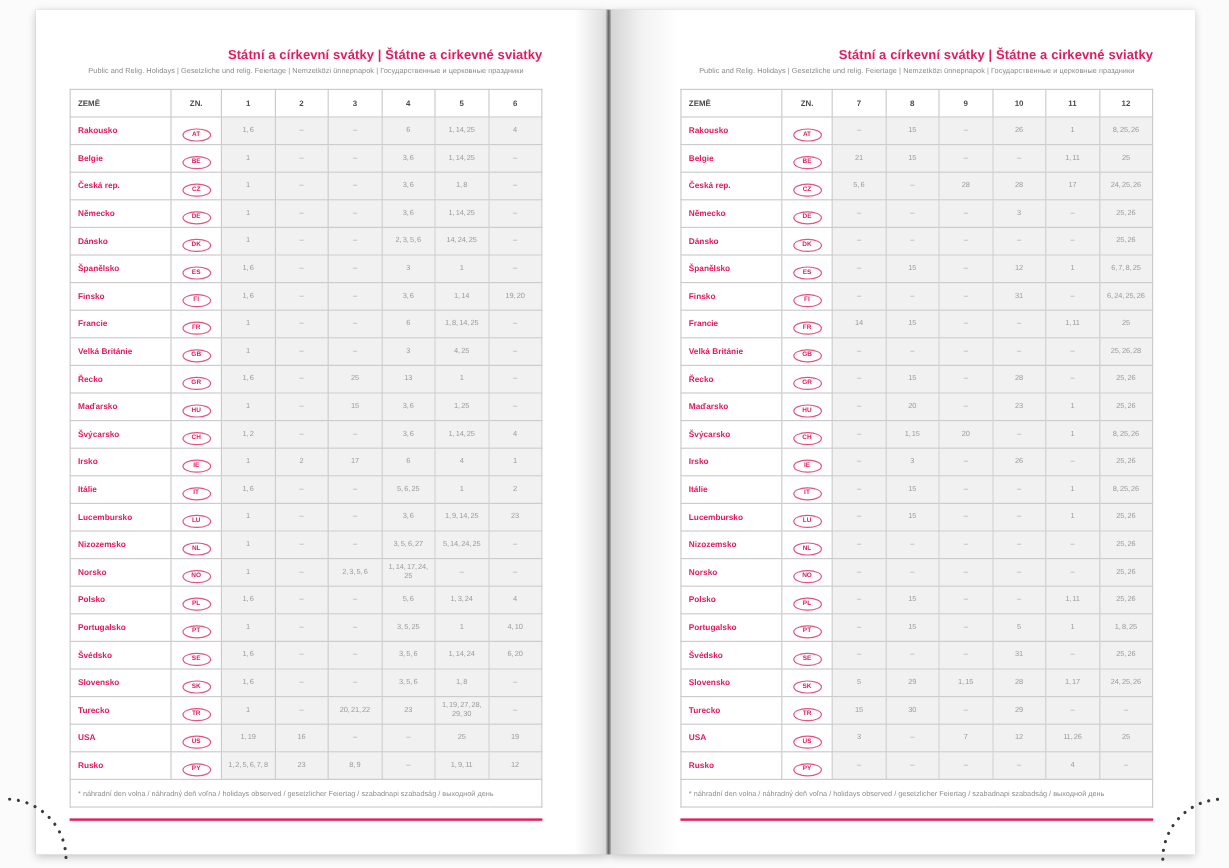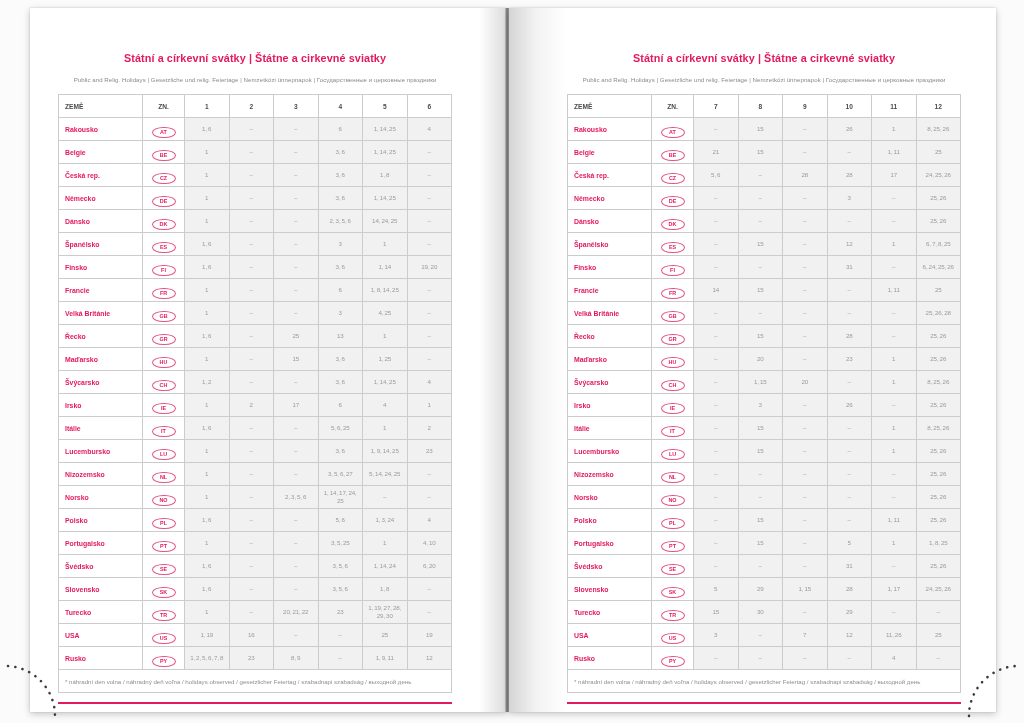--- a/index.html
+++ b/index.html
@@ -30,21 +30,21 @@
   .spine {
     position:absolute; left:505px; top:8px; width:4px; height:704px;
     background:linear-gradient(to right,#c9c9c9,#707070,#a8a8a8);
   }
 
   .page-inner { width:394px; padding-top:32px; }
   .page.left  .page-inner { margin-left:28px; }
   .page.right .page-inner { margin-left:58px; }
 
   .title {
-    margin:12px; text-align:center;
+    margin:0; text-align:right;
     font-size:10.8px; font-weight:bold; color:#e31a5d; letter-spacing:0.1px;
   }
   .subtitle {
     margin-top:4px; text-align:center;
     font-size:6.1px; color:#8a8a8a; letter-spacing:0.05px; white-space:nowrap;
   }
 
   table.holidays {
     margin-top:11px; border-collapse:collapse; table-layout:fixed;
     width:394px; background:#ffffff;

